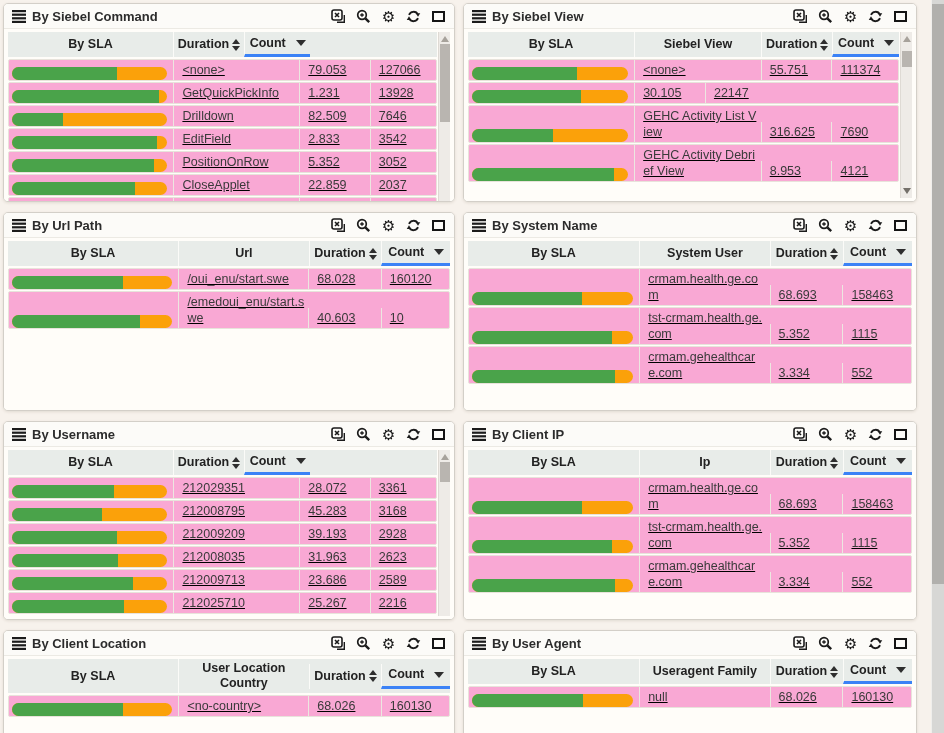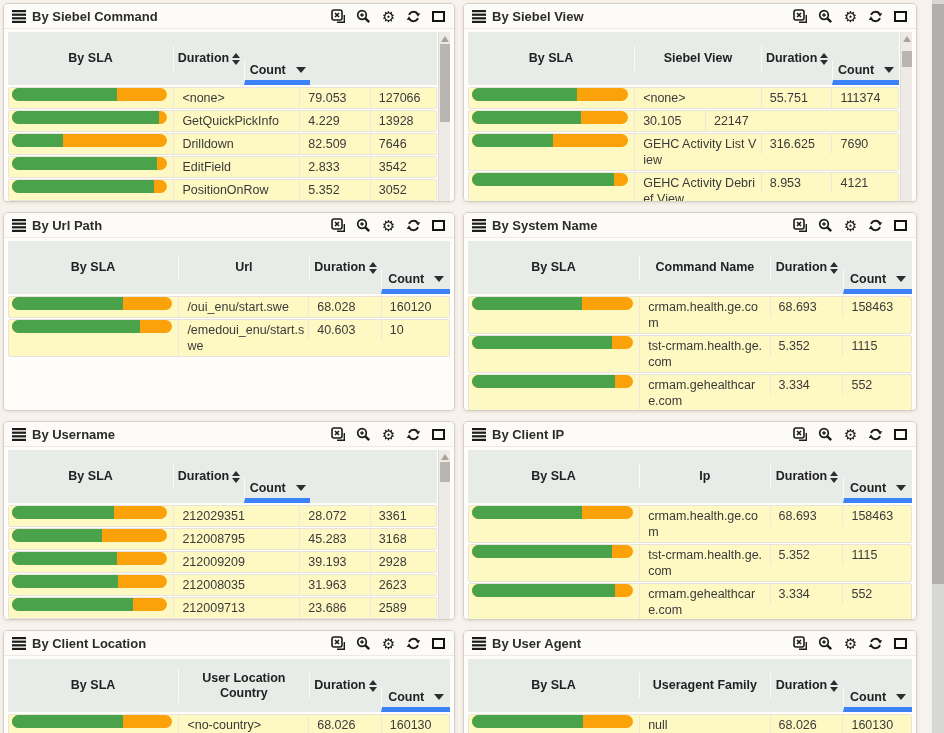--- a/index.html
+++ b/index.html
@@ -24,30 +24,30 @@
   .table.with-scroll{width:calc(100% - 13px);}
   .thead{display:flex;align-items:center;background:#e8ece9;}
   .th{font-size:12.5px;font-weight:bold;color:#222;display:flex;align-items:center;
     justify-content:center;text-align:center;min-height:25px;line-height:15px;
     border-left:1px solid #fbfbf8;padding:2px 3px;cursor:pointer;}
   .th:first-child{border-left:none;}
   .c-sla{width:38.5%;}
   .c-name{width:29.5%;}
   .c-dur{width:16.5%;}
   .c-count{width:15.5%;}
-  .th-active{border-bottom:5px solid #3b82f6;margin-top:28px;}
+  .th-active{border-bottom:3px solid #3b82f6;}
   .sort-both{display:inline-flex;flex-direction:column;margin-left:3px;}
   .tri-up{width:0;height:0;border-left:4px solid transparent;border-right:4px solid transparent;
     border-bottom:5px solid #2e2e2e;display:block;margin-bottom:2px;}
   .tri-down{width:0;height:0;border-left:4px solid transparent;border-right:4px solid transparent;
     border-top:5px solid #2e2e2e;display:block;}
   .tri-down.big{margin-left:10px;border-left-width:5px;border-right-width:5px;border-top-width:6px;}
   .rows{margin-top:2px;}
-  .row{display:flex;align-items:flex-start;background:#fef9c3;border:1px solid #e8e3db;
-    border-radius:2px;margin-bottom:1px;min-height:22px;}
+  .row{display:flex;align-items:flex-end;background:#f9a8d4;border:1px solid #e8e3db;
+    border-radius:2px;margin-bottom:1px;min-height:22px;text-decoration:underline;}
   .cell{border-left:1px solid #ece7e0;padding:2px 4px 2px 8px;font-size:12.5px;
     color:#3a3a3a;line-height:16px;word-break:break-all;overflow:hidden;}
   .cell:first-child{border-left:none;}
   .cell.c-sla{display:flex;align-items:center;padding:0 6px 0 3px;}
   .bar{flex:1;height:13px;background:var(--orange);border-radius:7px;overflow:hidden;}
   .bar-green{height:100%;background:var(--green);}
   .vscroll{position:absolute;top:3px;bottom:3px;right:4px;width:12px;
     background:#eeebe7;border-left:1px solid #dedad4;}
   .s-up{position:absolute;top:4px;left:2px;width:0;height:0;
     border-left:4px solid transparent;border-right:4px solid transparent;
@@ -144,21 +144,21 @@
             <div class="row">
     <div class="cell c-sla">
       <div class="bar">
         <div class="bar-green" style="width: 94.5%;"></div>
       </div>
     </div>
     <div class="cell c-name">
       <span>GetQuickPickInfo</span>
     </div>
     <div class="cell c-dur">
-      <span>4.229</span>
+      <span>1.231</span>
     </div>
     <div class="cell c-count">
       <span>13928</span>
     </div>
   </div>
             <div class="row">
     <div class="cell c-sla">
       <div class="bar">
         <div class="bar-green" style="width: 33%;"></div>
       </div>
@@ -523,21 +523,21 @@
           </span>
       </div>
     </header>
     <div class="panel-body">
       <div class="table">
         <div class="thead">
           <div class="th c-sla">
             <span>By SLA</span>
           </div>
           <div class="th c-name">
-            <span>Command Name</span>
+            <span>System User</span>
           </div>
           <div class="th c-dur">
             <span>Duration</span>
             <span class="sort-both">
                 <i class="tri-up"></i>
                 <i class="tri-down"></i>
               </span>
           </div>
           <div class="th c-count th-active">
             <span>Count</span>

